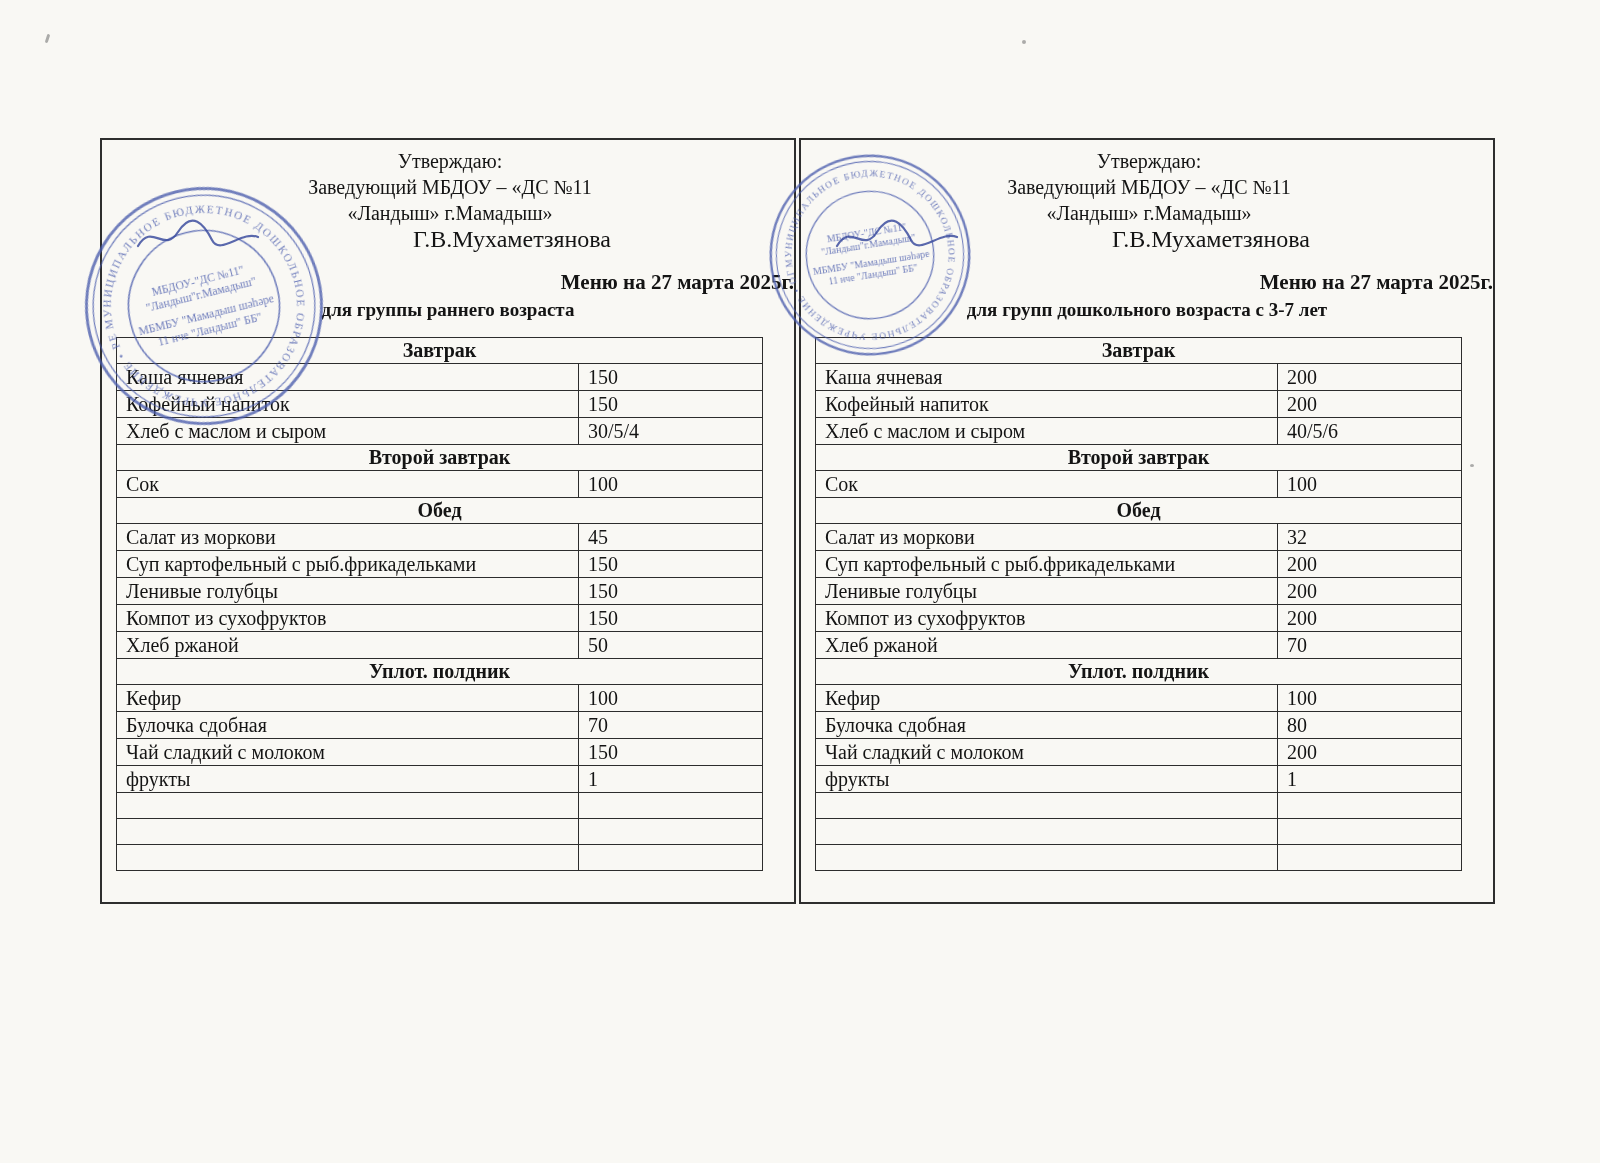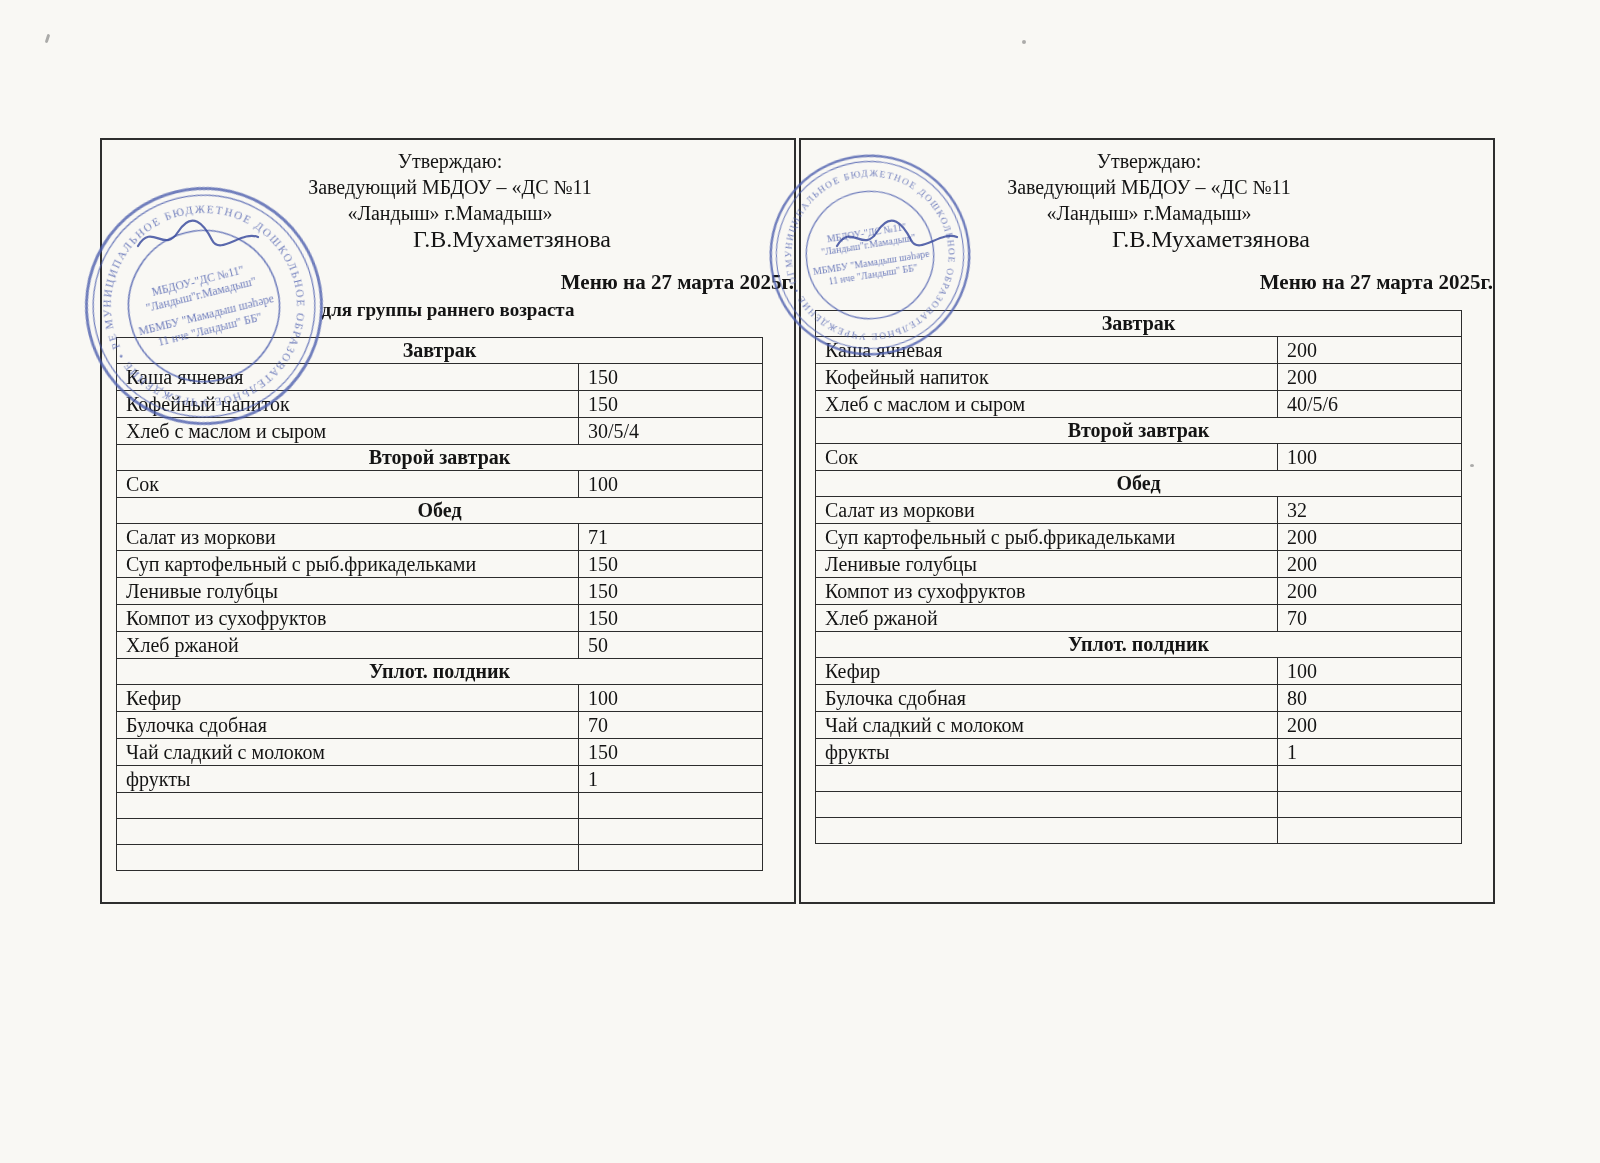--- a/index.html
+++ b/index.html
@@ -168,21 +168,21 @@
           <div class="qty">30/5/4</div>
         </div>
         <div class="t-row sec">Второй завтрак</div>
         <div class="t-row">
           <div class="name">Сок</div>
           <div class="qty">100</div>
         </div>
         <div class="t-row sec">Обед</div>
         <div class="t-row">
           <div class="name">Салат из моркови</div>
-          <div class="qty">71</div>
+          <div class="qty">45</div>
         </div>
         <div class="t-row">
           <div class="name">Суп картофельный с рыб.фрикадельками</div>
           <div class="qty">150</div>
         </div>
         <div class="t-row">
           <div class="name">Ленивые голубцы</div>
           <div class="qty">150</div>
         </div>
         <div class="t-row">
@@ -253,20 +253,21 @@
       <div>«Ландыш» г.Мамадыш»</div>
       <div class="signer">
         <svg class="sig" viewBox="0 0 132 40">
           <path d="M6,28 C20,4 32,36 46,14 S72,6 80,22 S110,12 126,19" fill="none" stroke="#33459b" stroke-width="2.2" stroke-linecap="round"></path>
         </svg>
         <span>Г.В.Мухаметзянова</span>
       </div>
     </div>
 
     <div class="menu-title">Меню на 27 марта 2025г.</div>
+    <div class="menu-subtitle">для групп дошкольного возраста с 3-7 лет</div>
 
     <div class="t-table">
         <div class="t-row sec">Завтрак</div>
         <div class="t-row">
           <div class="name">Каша ячневая</div>
           <div class="qty">200</div>
         </div>
         <div class="t-row">
           <div class="name">Кофейный напиток</div>
           <div class="qty">200</div>

